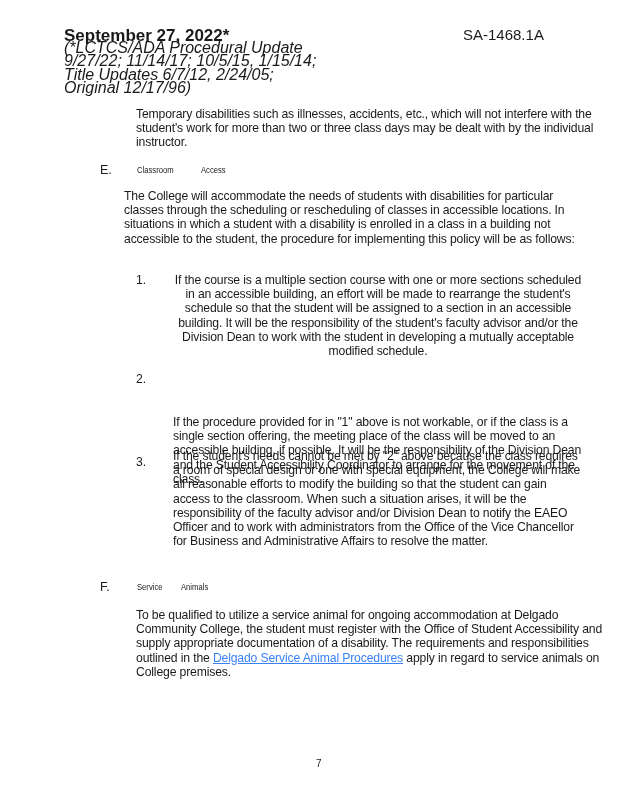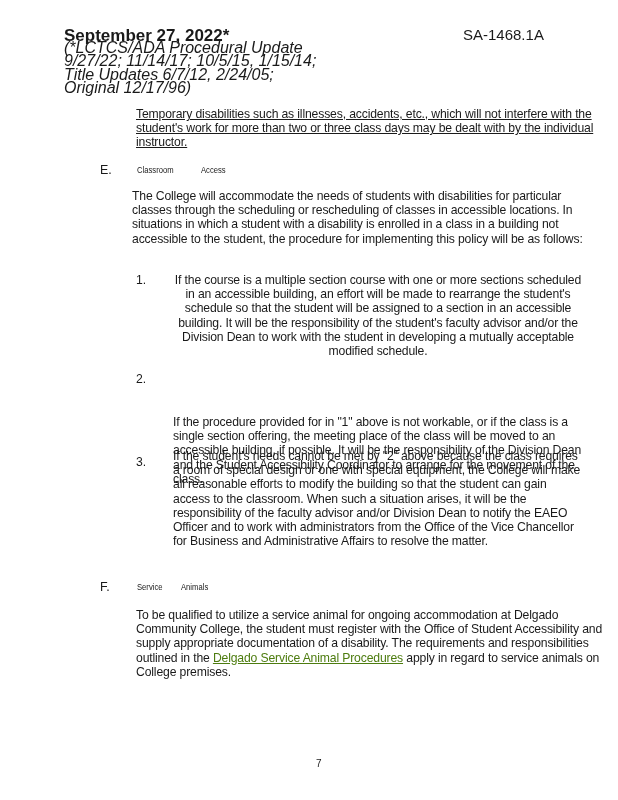--- a/index.html
+++ b/index.html
@@ -3,39 +3,39 @@
 <meta charset="utf-8">
 <style>
   html, body { margin: 0; padding: 0; background: #ffffff; }
   body { width: 618px; height: 800px; position: relative; overflow: hidden;
          font-family: "Liberation Sans", sans-serif; color: #1a1a1a; }
   .abs { position: absolute; }
   .hdr-date { left: 64px; top: 26px; font-size: 17px; font-weight: bold; }
   .hdr-id { left: 463px; top: 26px; font-size: 15px; }
   .hdr-note { left: 64px; top: 41px; font-size: 16px; font-style: italic; line-height: 13.3px; width: 260px; }
   .para { font-size: 12.2px; line-height: 14.2px; letter-spacing: -0.15px; }
-  .p1 { left: 136px; top: 107px; width: 470px; text-decoration: underline; }
+  .p1 { left: 136px; top: 107px; width: 470px; }
   .sec-letter { font-size: 12.5px; }
   .sec-title { font-size: 9px; font-family: "Liberation Sans Narrow", "Liberation Sans", sans-serif; transform: scaleX(0.85); transform-origin: left; }
   .e-letter { left: 100px; top: 163px; }
   .e-t1 { left: 137px; top: 165px; }
   .e-t2 { left: 201px; top: 165px; }
-  .p2 { left: 132px; top: 189px; width: 470px; }
+  .p2 { left: 124px; top: 189px; width: 470px; }
   .num { font-size: 12.2px; }
   .n1 { left: 136px; top: 273px; }
   .i1 { left: 173px; top: 273px; width: 410px; text-align: center; }
   .n2 { left: 136px; top: 372px; }
   .i2 { left: 173px; top: 372px; width: 410px; margin-top: 43px; }
   .n3 { left: 136px; top: 455px; }
   .i3 { left: 173px; top: 449px; width: 410px; }
   .f-letter { left: 100px; top: 580px; }
   .f-t1 { left: 137px; top: 582px; }
   .f-t2 { left: 181px; top: 582px; }
   .p3 { left: 136px; top: 608px; width: 470px; }
-  a.link { color: #4d7c0f; text-decoration: underline; }
+  a.link { color: #3b82f6; text-decoration: underline; }
   .pageno { left: 316px; top: 758px; font-size: 10px; }
 </style>
 </head>
 <body>
 
 <div class="abs hdr-date">September 27, 2022*</div>
 <div class="abs hdr-id">SA-1468.1A</div>
 <div class="abs hdr-note">(*LCTCS/ADA Procedural Update 9/27/22; 11/14/17; 10/5/15, 1/15/14; Title Updates 6/7/12, 2/24/05; Original 12/17/96)</div>
 
 <div class="abs para p1">Temporary disabilities such as illnesses, accidents, etc., which will not interfere with the student's work for more than two or three class days may be dealt with by the individual instructor.</div>

